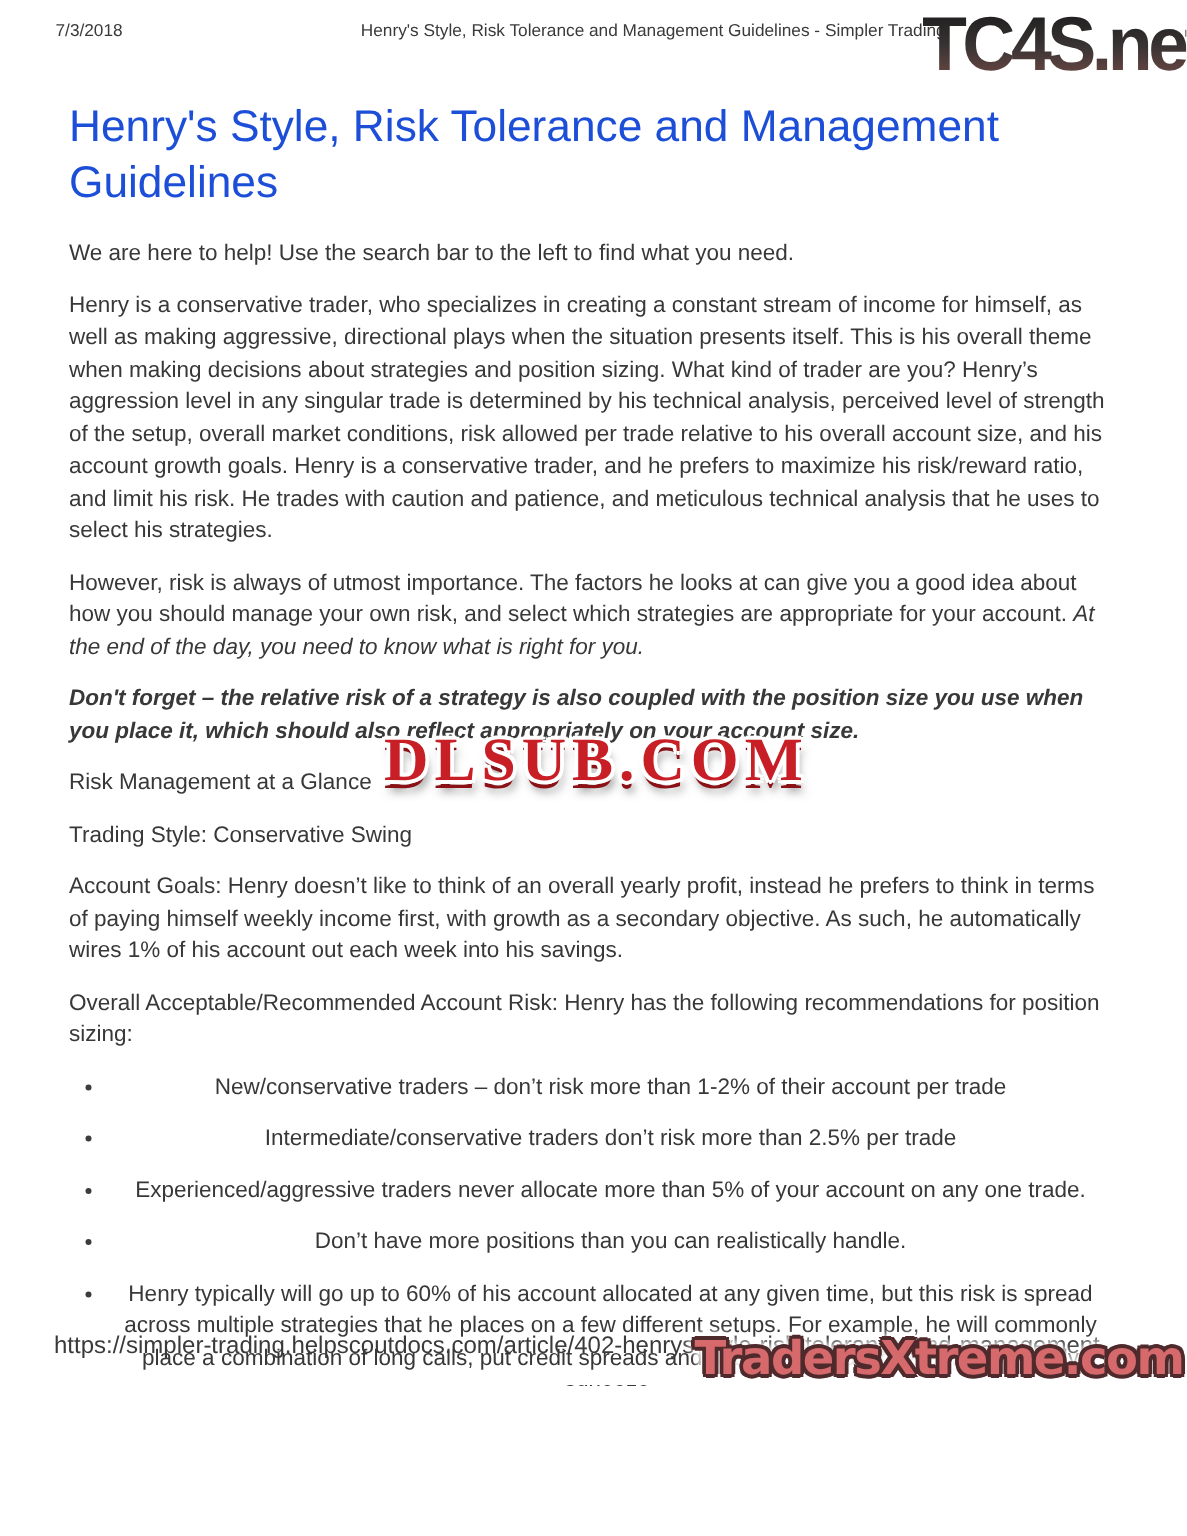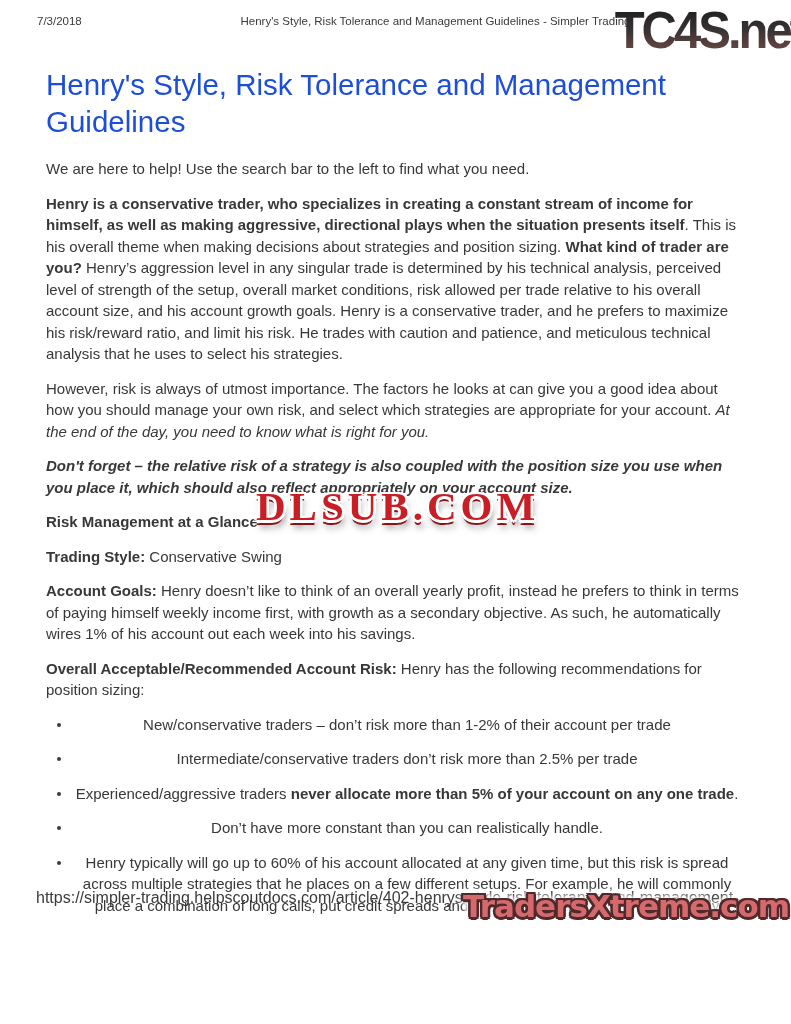--- a/index.html
+++ b/index.html
@@ -28,21 +28,21 @@
   }
 
   
   .content { position:absolute; top:0; left:46px; right:47px; }
   h1 {
     margin:66px 0 18px 0;
     font-size:29.5px; line-height:37px;
     font-weight:400; color:#1d4ed8; letter-spacing:0;
   }
   .content p { margin:0 0 13px 0; font-size:15px; line-height:21.5px; }
-  .run-b  { font-weight:700; }
+  .run-b  { font-weight:400; }
   .run-i  { font-style:italic; }
   .run-bi { font-weight:700; font-style:italic; }
 
   ul.bullets { margin:8px 0 0 0; padding:0; list-style:none;text-align:center; }
   ul.bullets li {
     position:relative; padding-left:24px; margin:0 0 13px 0;
     font-size:15px; line-height:21.5px;
   }
   ul.bullets li::before {
     content:""; position:absolute; left:11px; top:9px;
@@ -106,21 +106,21 @@
     <p><span class="run-bi">Don't forget – the relative risk of a strategy is also coupled with the position size you use when you place it, which should also reflect appropriately on your account size.</span></p>
     <p><span class="run-b">Risk Management at a Glance</span></p>
     <p><span class="run-b">Trading Style:</span><span> Conservative Swing</span></p>
     <p><span class="run-b">Account Goals:</span><span> Henry doesn’t like to think of an overall yearly profit, instead he prefers to think in terms of paying himself weekly income first, with growth as a secondary objective. As such, he automatically wires 1% of his account out each week into his savings.</span></p>
     <p><span class="run-b">Overall Acceptable/Recommended Account Risk:</span><span> Henry has the following recommendations for position sizing:</span></p>
 
     <ul class="bullets">
       <li><span>New/conservative traders – don’t risk more than 1-2% of their account per trade</span></li>
       <li><span>Intermediate/conservative traders don’t risk more than 2.5% per trade</span></li>
       <li><span>Experienced/aggressive traders </span><span class="run-b">never allocate more than 5% of your account on any one trade</span><span>.</span></li>
-      <li><span>Don’t have more constant than you can realistically handle.</span></li>
+      <li><span>Don’t have more positions than you can realistically handle.</span></li>
       <li><span>Henry typically will go up to 60% of his account allocated at any given time, but this risk is spread across multiple strategies that he places on a few different setups. For example, he will commonly place a combination of long calls, put credit spreads and butterflies on a single setup of a daily squeeze.</span></li>
     </ul>
 
     <p><span class="run-b">Strategy Use + What Taken Per Setup:</span><span> Position size &amp; strategy utilized per trade dependent on perceived strength of setup, while keeping risk parameters in mind.</span></p>
   </div>
 
   <div class="wm-dlsub">DLSUB.COM</div>
 
   <div class="print-footer">https://simpler-trading.helpscoutdocs.com/article/402-henrys-style-risk-tolerance-and-management-</div>
 

